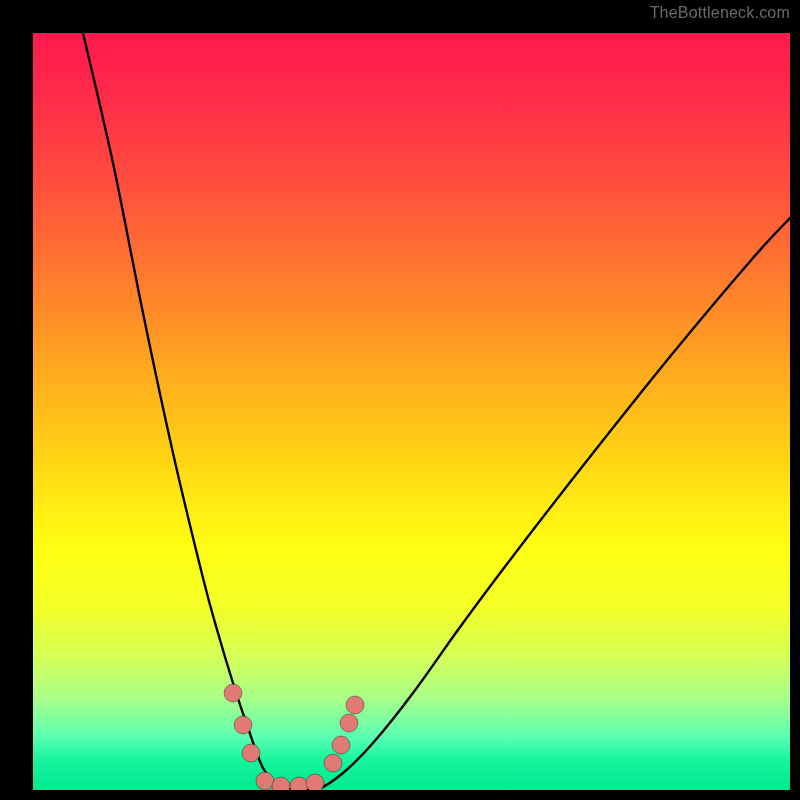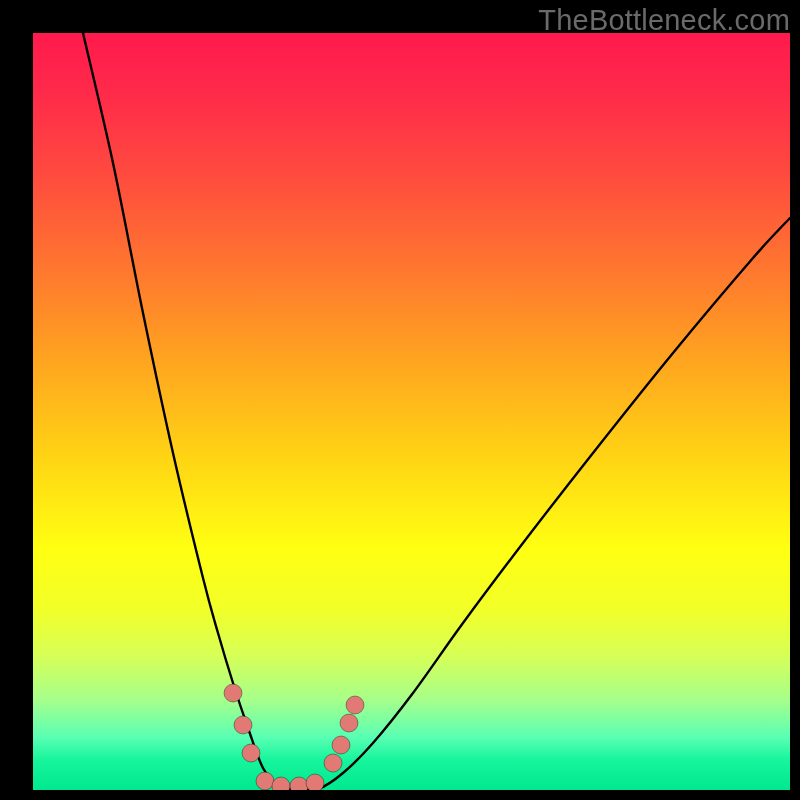--- a/index.html
+++ b/index.html
@@ -45,21 +45,21 @@
       #5affb3 93%,
       #17f59d 96%,
       #00e88e 100%
     );
   }
   .watermark {
     position: absolute;
     top: 4px;
     right: 10px;
     color: #6a6a6a;
-    font-size: 29px;
+    font-size: 16px;
     font-weight: 500;
     letter-spacing: 0.2px;
     user-select: none;
   }
   svg.curve {
     position: absolute;
     inset: 0;
   }
   .dot {
     fill: #e17a74;

